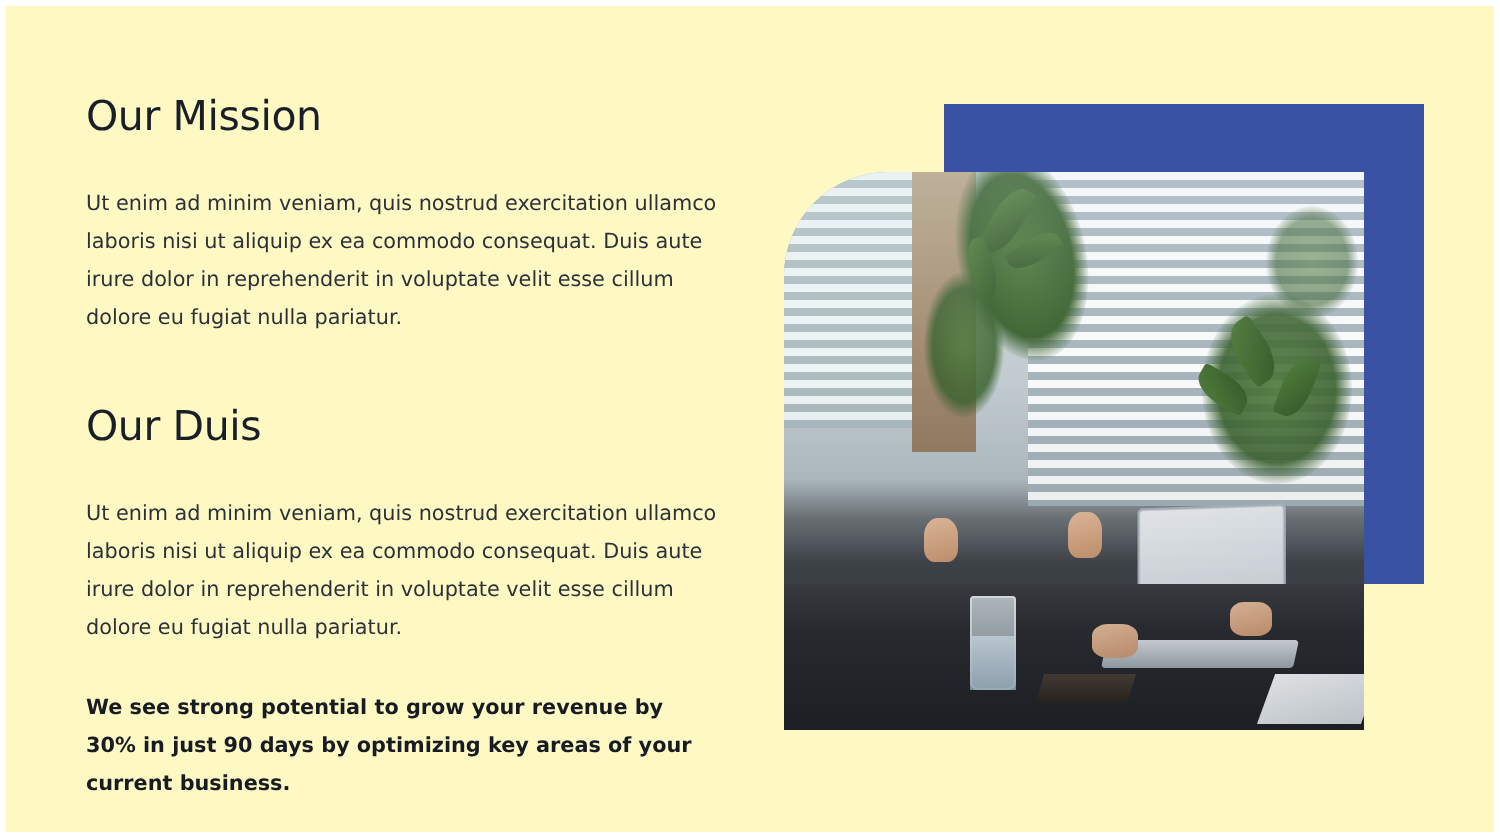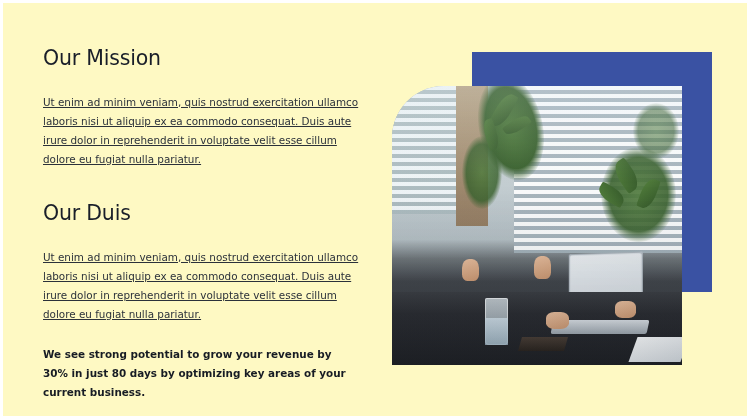--- a/index.html
+++ b/index.html
@@ -43,21 +43,20 @@
   }
 
   .body-copy {
     font-family: "DejaVu Sans", "Liberation Sans", sans-serif;
     font-size: 10.4px;
     font-weight: 400;
     color: #2b313a;
     line-height: 19.1px;
     margin: 0;
     width: 325px;
-    text-decoration: underline;
   }
 
   .mission-copy { margin-top: 22px; }
 
   .goals-heading { margin-top: 33px; }
 
   .goals-copy { margin-top: 22px; }
 
   .highlight-copy {
     font-family: "DejaVu Sans", "Liberation Sans", sans-serif;
@@ -368,21 +367,21 @@
   <div class="text-col">
 
     <h2 class="section-heading">Our Mission</h2>
 
     <p class="body-copy mission-copy">Ut enim ad minim veniam, quis nostrud exercitation ullamco laboris nisi ut aliquip ex ea commodo consequat. Duis aute irure dolor in reprehenderit in voluptate velit esse cillum dolore eu fugiat nulla pariatur.</p>
 
     <h2 class="section-heading goals-heading">Our Duis</h2>
 
     <p class="body-copy goals-copy">Ut enim ad minim veniam, quis nostrud exercitation ullamco laboris nisi ut aliquip ex ea commodo consequat. Duis aute irure dolor in reprehenderit in voluptate velit esse cillum dolore eu fugiat nulla pariatur.</p>
 
-    <p class="highlight-copy">We see strong potential to grow your revenue by 30% in just 80 days by optimizing key areas of your current business.</p>
+    <p class="highlight-copy">We see strong potential to grow your revenue by 30% in just 90 days by optimizing key areas of your current business.</p>
   </div>
 
   <div class="visual">
 
     <div class="accent-rect"></div>
 
     <div class="photo-frame">
       <div class="photo-inner">
 
         <div class="scene-bg"></div>

